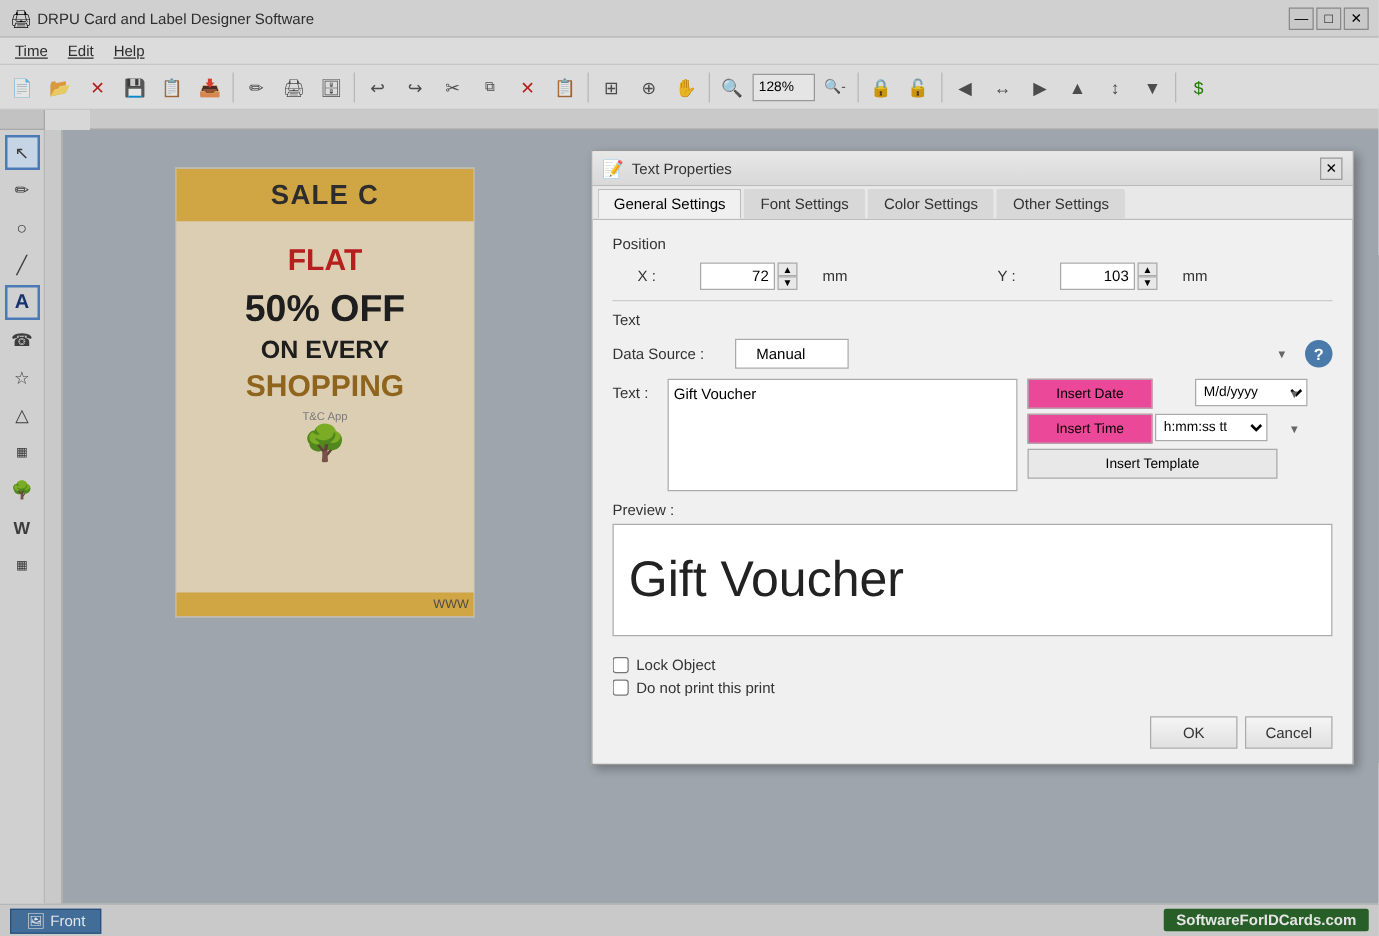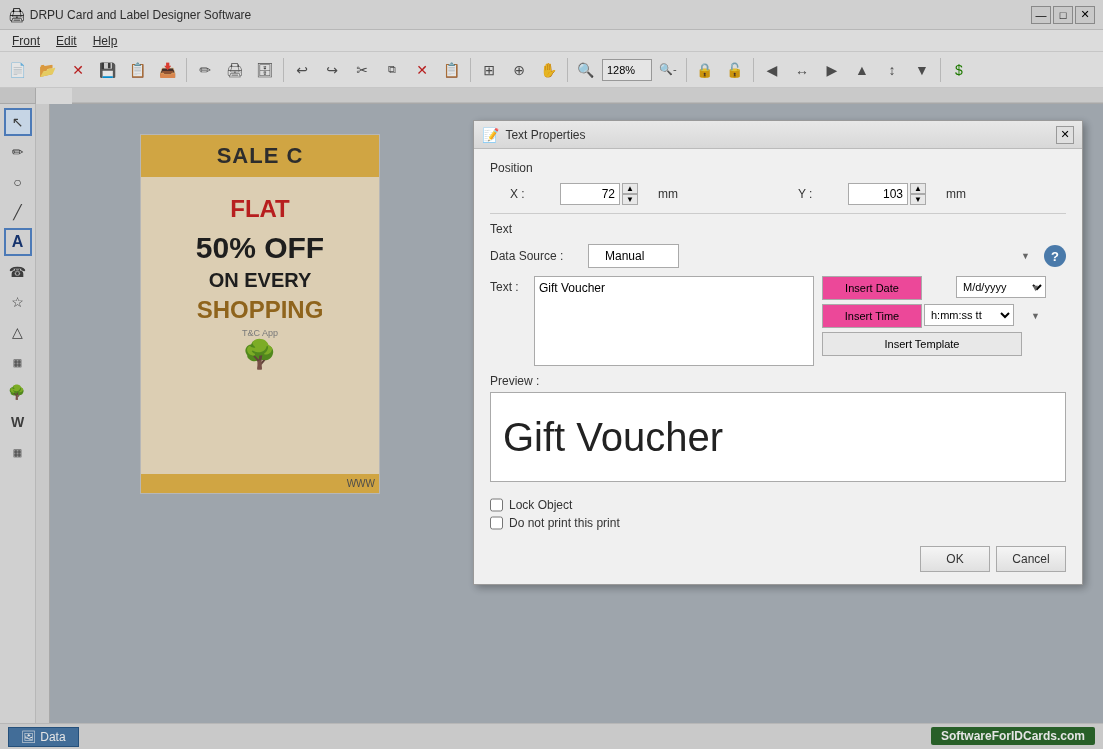--- a/index.html
+++ b/index.html
@@ -313,21 +313,21 @@
   <span style="font-size:14px;margin-right:4px;">🖨</span>
   <span class="title-bar-title">DRPU Card and Label Designer Software</span>
   <div class="title-bar-controls">
     <button class="title-bar-btn">—</button>
     <button class="title-bar-btn">□</button>
     <button class="title-bar-btn close">✕</button>
   </div>
 </div>
 
 <div class="menu-bar">
-  <span class="menu-item">Front</span>
+  <span class="menu-item">Time</span>
   <span class="menu-item">Edit</span>
   <span class="menu-item">Help</span>
 </div>
 
 <div class="toolbar">
   <button class="toolbar-btn">📄</button>
   <button class="toolbar-btn">📂</button>
   <button class="toolbar-btn" style="color:#cc2222;">✕</button>
   <button class="toolbar-btn">💾</button>
   <button class="toolbar-btn">📋</button>
@@ -421,35 +421,41 @@
           </div>
           <div class="card-bottom">WWW</div>
         </div>
       </div>
     </div>
   </div>
 
   <div class="status-bar">
     <div class="front-tab">
       <span>🖼</span>
-      <span>Data</span>
+      <span>Front</span>
     </div>
     <div style="position:absolute; bottom:4px; right:8px; background:#2d6a2d; color:white; padding:2px 10px; font-size:12px; font-weight:bold; border-radius:2px;">SoftwareForIDCards.com</div>
   </div>
 </div>
 
 <div class="dialog-overlay">
   <div class="dialog">
 
     <div class="dialog-title-bar">
       <span class="dialog-title-icon">📝</span>
       <span class="dialog-title-text">Text Properties</span>
       <button class="dialog-close-btn">✕</button>
     </div>
 
+    <div class="tab-bar">
+      <div class="tab active">General Settings</div>
+      <div class="tab">Font Settings</div>
+      <div class="tab">Color Settings</div>
+      <div class="tab">Other Settings</div>
+    </div>
 
     <div class="dialog-body">
 
       <div class="position-section">
         <div class="section-label">Position</div>
         <div class="position-row">
           <span class="form-label">X :</span>
           <div class="spin-input-wrap">
             <input class="spin-input" type="text" value="72" style="">
             <div class="spin-btns">

